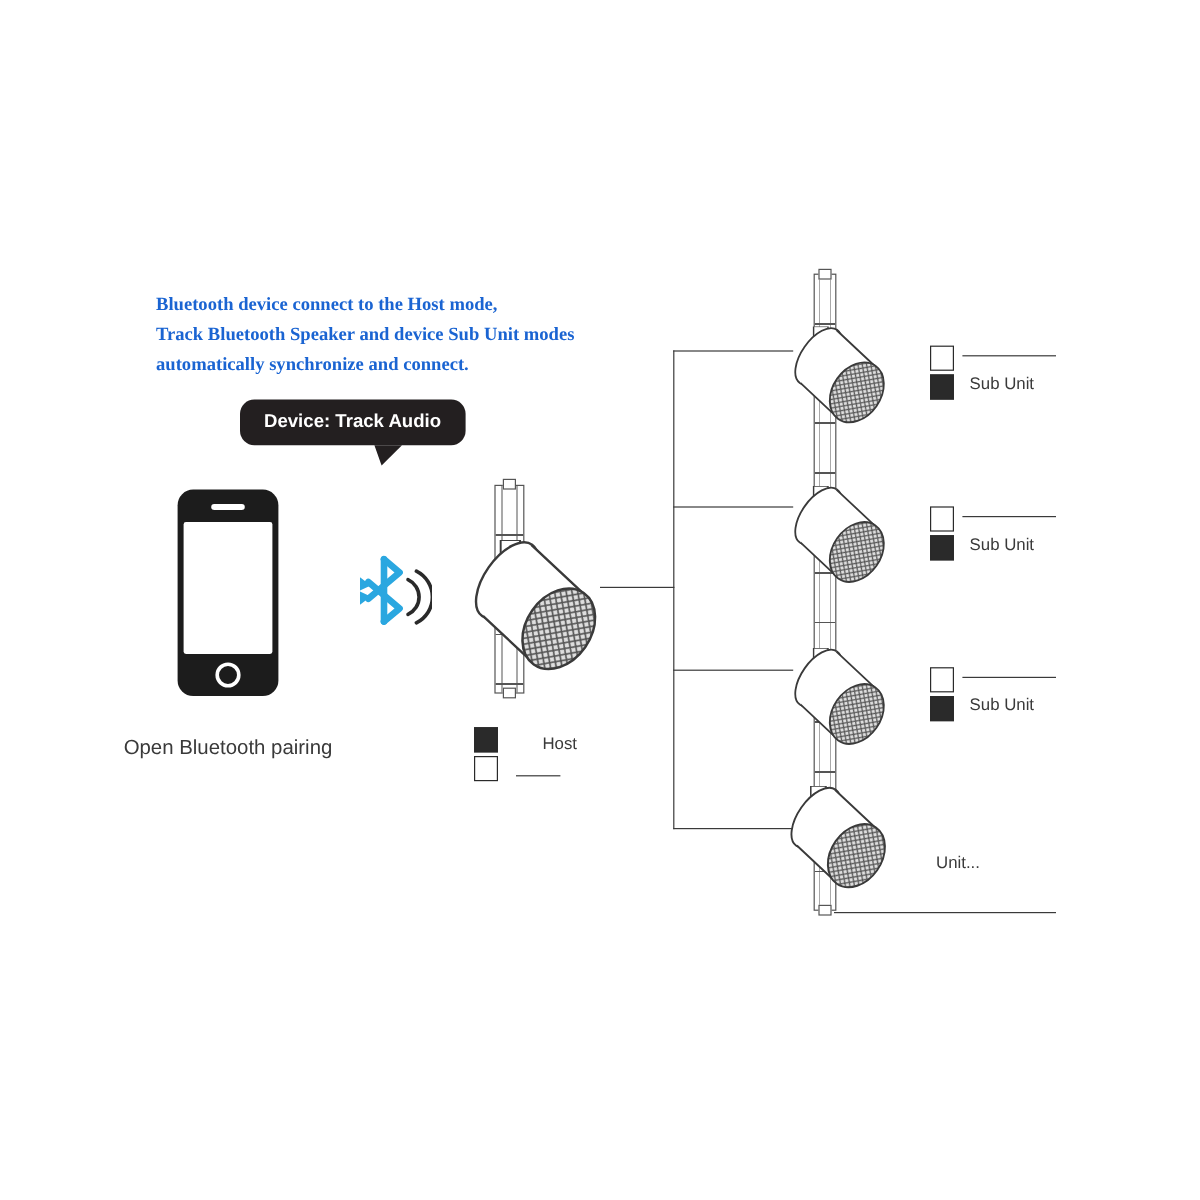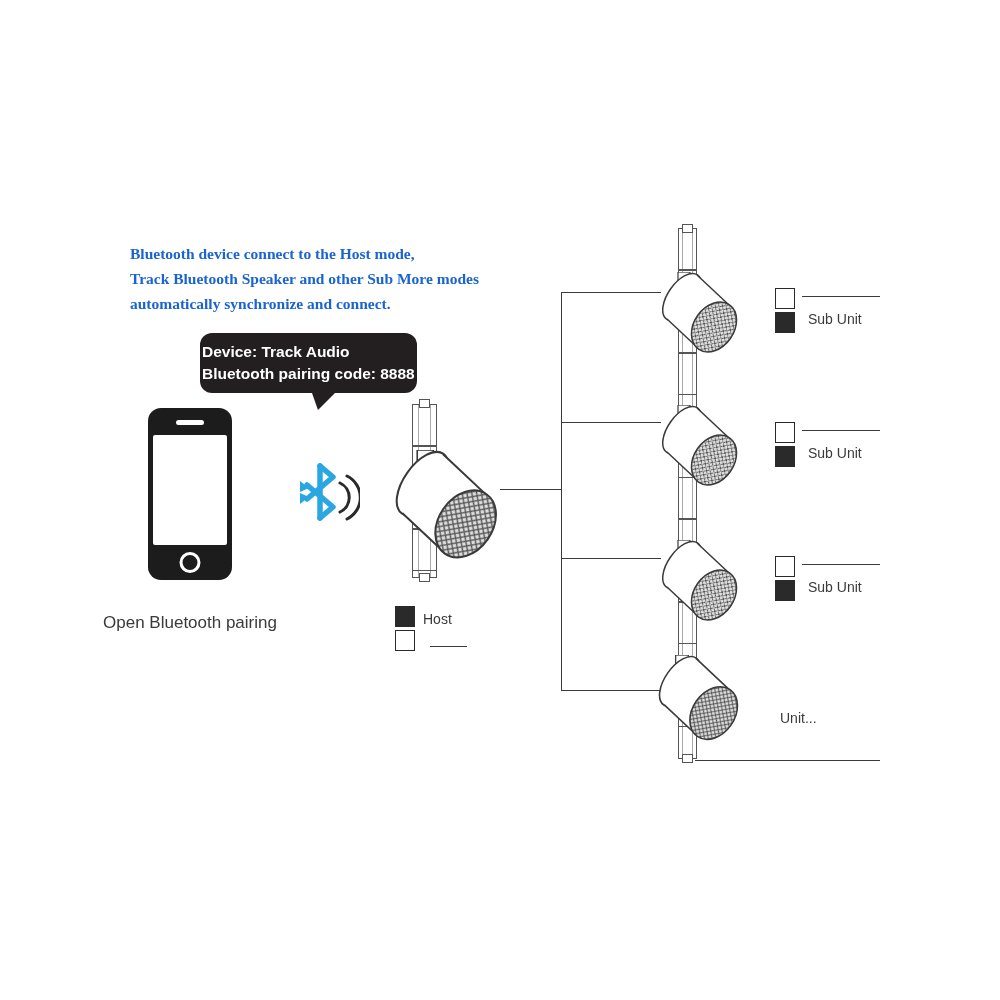--- a/index.html
+++ b/index.html
@@ -14,21 +14,21 @@
          font-family:"Liberation Sans",sans-serif;}
   .abs{position:absolute;}
   
   .hline{position:absolute;height:0;border-top:1.5px solid var(--line);}
   .vline{position:absolute;width:0;border-left:1.5px solid var(--line);}
   
   .note{position:absolute;left:130px;top:241px;font-family:"Liberation Serif",serif;
         font-weight:700;color:var(--accent-blue);font-size:15.5px;line-height:25px;}
   
   .bubble{position:absolute;left:200px;top:333px;background:var(--ink);color:#fff;
-          border-radius:12px;padding:8px 2px;font-weight:700;font-size:15.5px;line-height:22px;}
+          border-radius:12px;padding:8px 20px;font-weight:700;font-size:15.5px;line-height:22px;}
   .bubble-tail{position:absolute;left:112px;top:100%;width:0;height:0;
           border-top:17px solid var(--ink);border-left:6px solid transparent;border-right:17px solid transparent;}
   
   .phone{position:absolute;left:148px;top:408px;width:84px;height:172px;background:#1c1c1c;border-radius:13px;}
   .phone .screen{position:absolute;left:5px;right:5px;top:27px;bottom:35px;background:#fff;border-radius:2px;}
   .phone .slot{position:absolute;top:12px;left:50%;transform:translateX(-50%);width:28px;height:5px;background:#fff;border-radius:3px;}
   .phone .home{position:absolute;bottom:7px;left:50%;transform:translateX(-50%);width:15px;height:15px;border:3px solid #fff;border-radius:50%;}
   .caption{position:absolute;left:70px;top:611px;width:240px;text-align:center;
            color:var(--text);font-size:17px;line-height:24px;}
   
@@ -97,27 +97,26 @@
     </svg>
   <svg class="speaker-svg" style="left:652px;top:540px" width="100" height="90" viewBox="0 0 100 90">
       <use href="#spk"></use>
     </svg>
   <svg class="speaker-svg" style="left:648px;top:655px" width="106" height="95" viewBox="0 0 100 90">
       <use href="#spk"></use>
     </svg>
 
   <div class="note">
     <div>Bluetooth device connect to the Host mode,</div>
-    <div>Track Bluetooth Speaker and other Sub More modes</div>
+    <div>Track Bluetooth Speaker and device Sub Unit modes</div>
     <div>automatically synchronize and connect.</div>
   </div>
 
   <div class="bubble">
     <div>Device: Track Audio</div>
-    <div>Bluetooth pairing code: 8888</div>
     <div class="bubble-tail"></div>
   </div>
 
   <div class="phone">
     <div class="slot"></div>
     <div class="screen"></div>
     <div class="home"></div>
   </div>
   <div class="caption">
     <div>Open Bluetooth pairing</div>
@@ -136,21 +135,21 @@
     <g stroke="#2a2a2a" stroke-width="3" fill="none" stroke-linecap="round">
       <path d="M50 21 A16 16 0 0 1 50 50"></path>
       <path d="M57 14 A24 24 0 0 1 57 57"></path>
     </g>
   </svg>
 
   <div class="mode-icon" style="left:395px;top:606px">
     <div class="sq filled"></div>
     <div class="sq"></div>
   </div>
-  <div class="label" style="left:423px;top:611px">Host</div>
+  <div class="label" style="left:452px;top:611px">Host</div>
 
   <div class="mode-icon" style="left:775px;top:288px">
     <div class="sq"></div>
     <div class="sq filled"></div>
   </div>
   <div class="label" style="left:808px;top:311px">Sub Unit</div>
 
   <div class="mode-icon" style="left:775px;top:422px">
     <div class="sq"></div>
     <div class="sq filled"></div>

